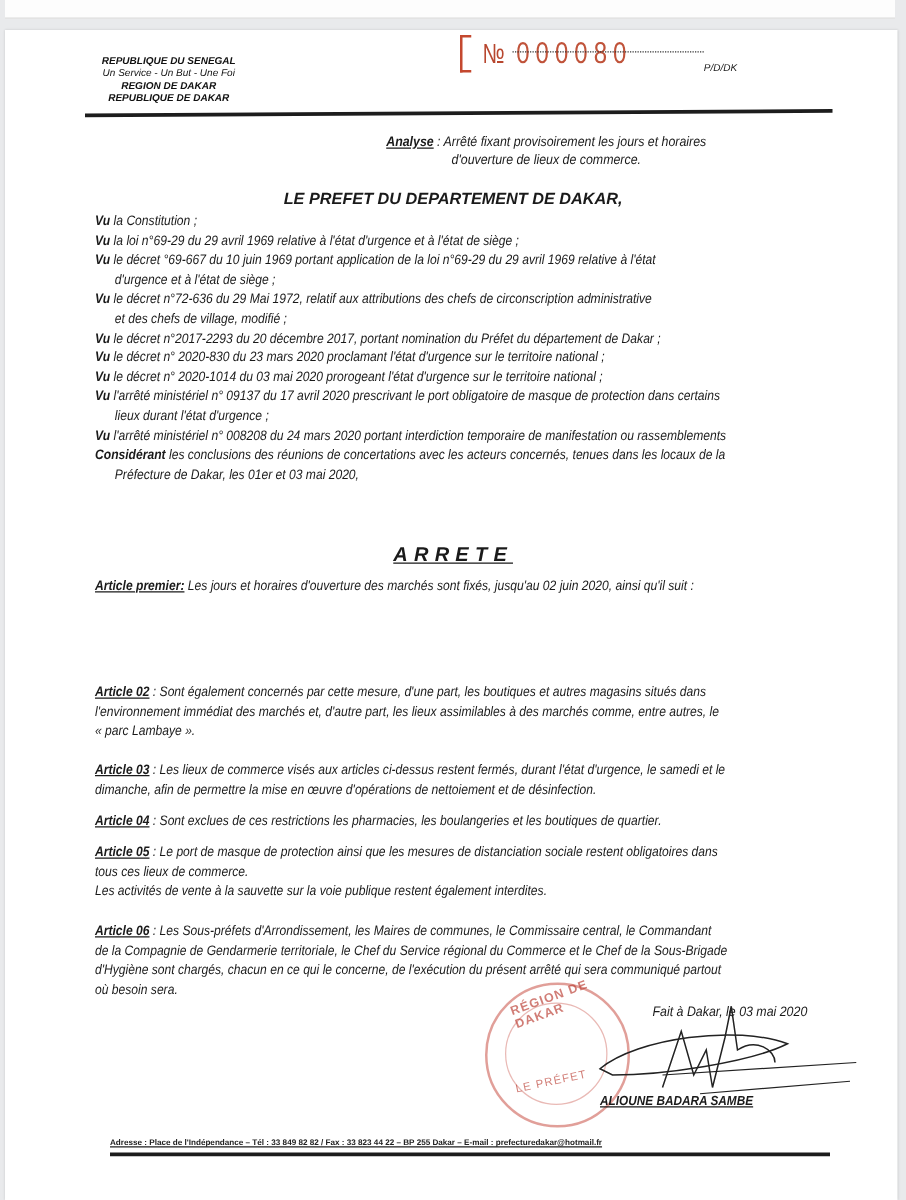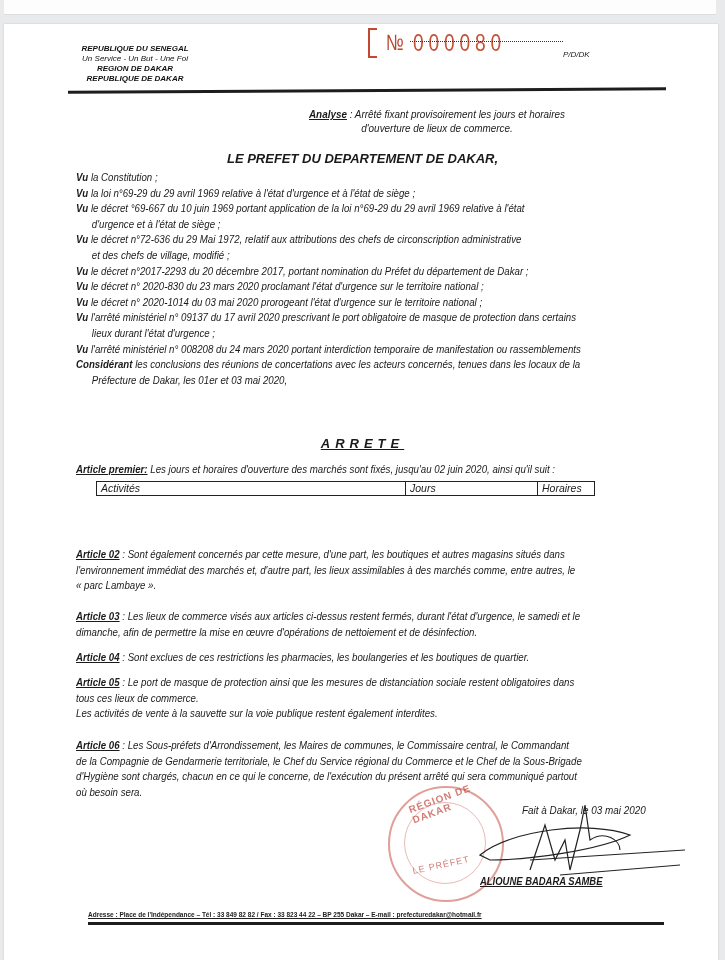--- a/index.html
+++ b/index.html
@@ -64,21 +64,21 @@
     position:absolute; left:76px; top:170px; width:620px;
     font-size:11px; line-height:15.6px; font-style:italic;
     transform:scaleX(0.88); transform-origin:left top;
     width:700px;
   }
   .vu { margin:0; }
   .vu b { font-weight:bold; }
   .indent { padding-left:18px; }
   .arrete {
     position:absolute; left:0; top:436px; width:725px; text-align:center;
-    font-size:13px; font-weight:bold; font-style:italic; letter-spacing:5px;
+    font-size:16px; font-weight:bold; font-style:italic; letter-spacing:5px;
   }
   .arrete span { text-decoration:underline; }
   .art {
     position:absolute; left:76px; font-size:11px; line-height:15.5px; font-style:italic;
     transform:scaleX(0.88); transform-origin:left top; width:700px;
   }
   .art .lbl { font-weight:bold; text-decoration:underline; }
   table.sched {
     position:absolute; left:96px; top:481px; border-collapse:collapse;
     font-size:10.5px; font-style:italic;
@@ -169,25 +169,20 @@
 </div>
 
 <div class="arrete"><span>ARRETE</span></div>
 
 <div class="art" style="top:462px;">
   <span class="lbl">Article premier:</span><span> Les jours et horaires d'ouverture des marchés sont fixés, jusqu'au 02 juin 2020, ainsi qu'il suit :</span>
 </div>
 
 <table class="sched">
   <tbody>
-      <tr>
-    <td class="c1">Activités</td>
-    <td class="c2">Jours</td>
-    <td class="c3">Horaires</td>
-  </tr>
 </tbody>
   </table>
 
 <div class="art" style="top:547px;">
   <div><span class="lbl">Article 02</span><span> : Sont également concernés par cette mesure, d'une part, les boutiques et autres magasins situés dans</span></div>
   <div>l'environnement immédiat des marchés et, d'autre part, les lieux assimilables à des marchés comme, entre autres, le</div>
   <div>« parc Lambaye ».</div>
 </div>
 
 <div class="art" style="top:609px;">

